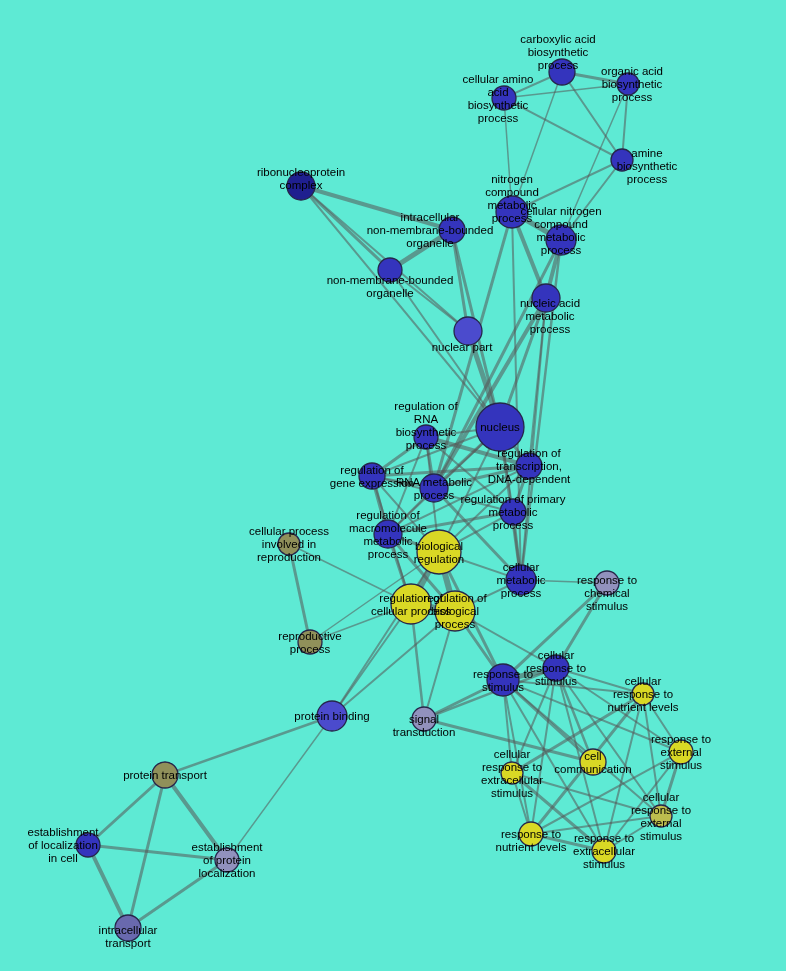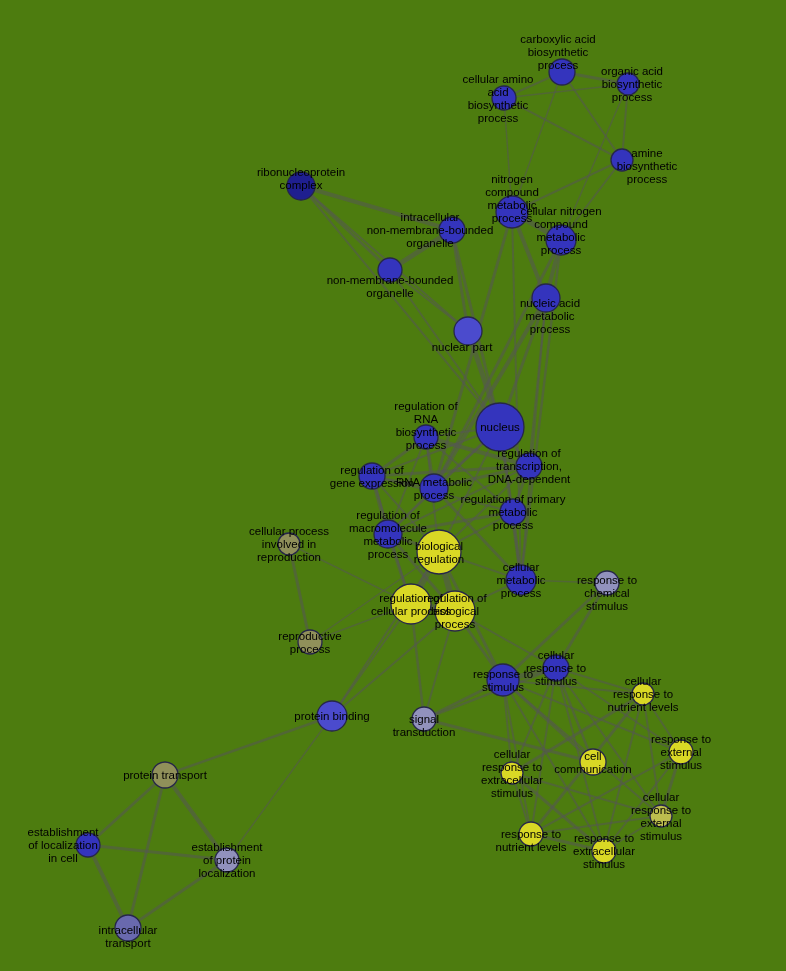--- a/index.html
+++ b/index.html
@@ -1,20 +1,20 @@
 <!DOCTYPE html>
 <html><head>
 <meta charset="utf-8">
 <style>
   html, body { margin: 0; padding: 0; background: #ffffff; }
   .canvas-wrap {
     position: relative;
     width: 786px;
     height: 971px;
-    background: #4d7c0f;
+    background: #5eead4;
     overflow: hidden;
     font-family: "Liberation Sans", sans-serif;
   }
   svg text {
     font-family: "Liberation Sans", sans-serif;
     font-size: 11.5px;
     fill: #000000;
   }
   svg circle { cursor: pointer; }
 </style>

